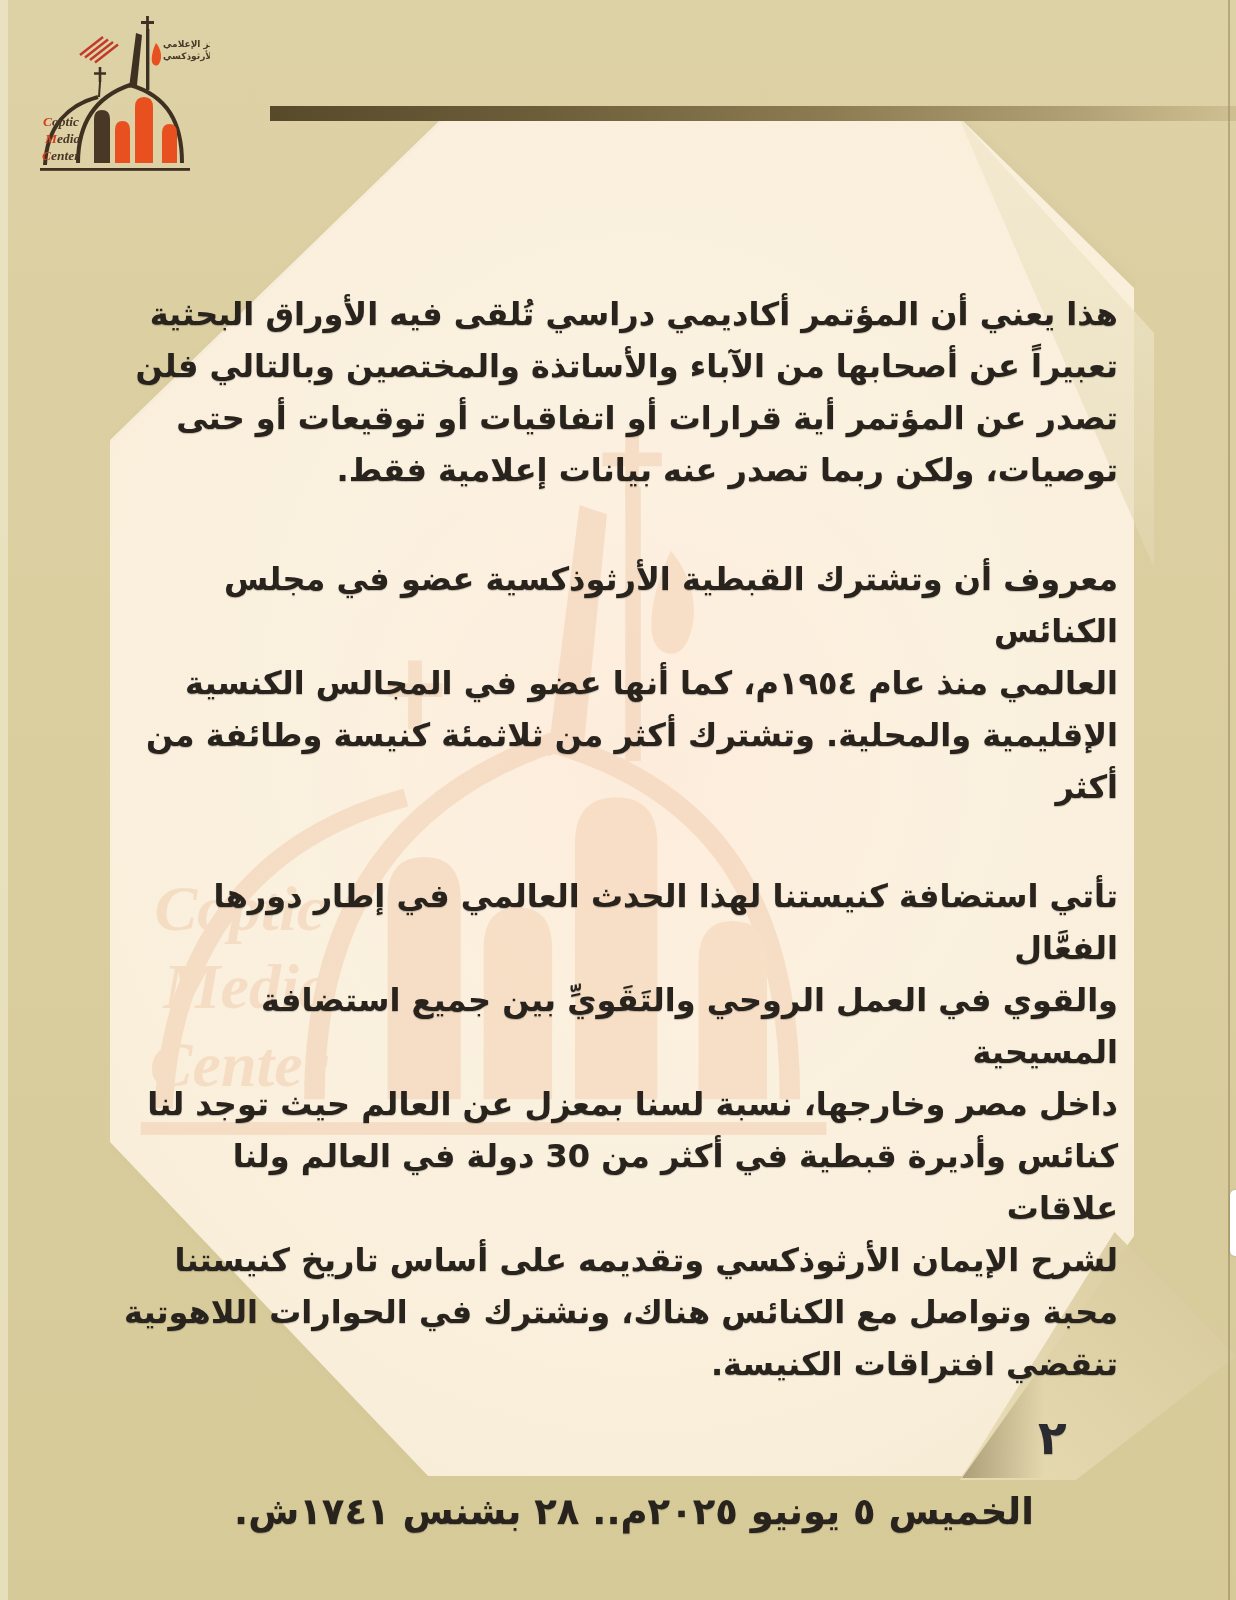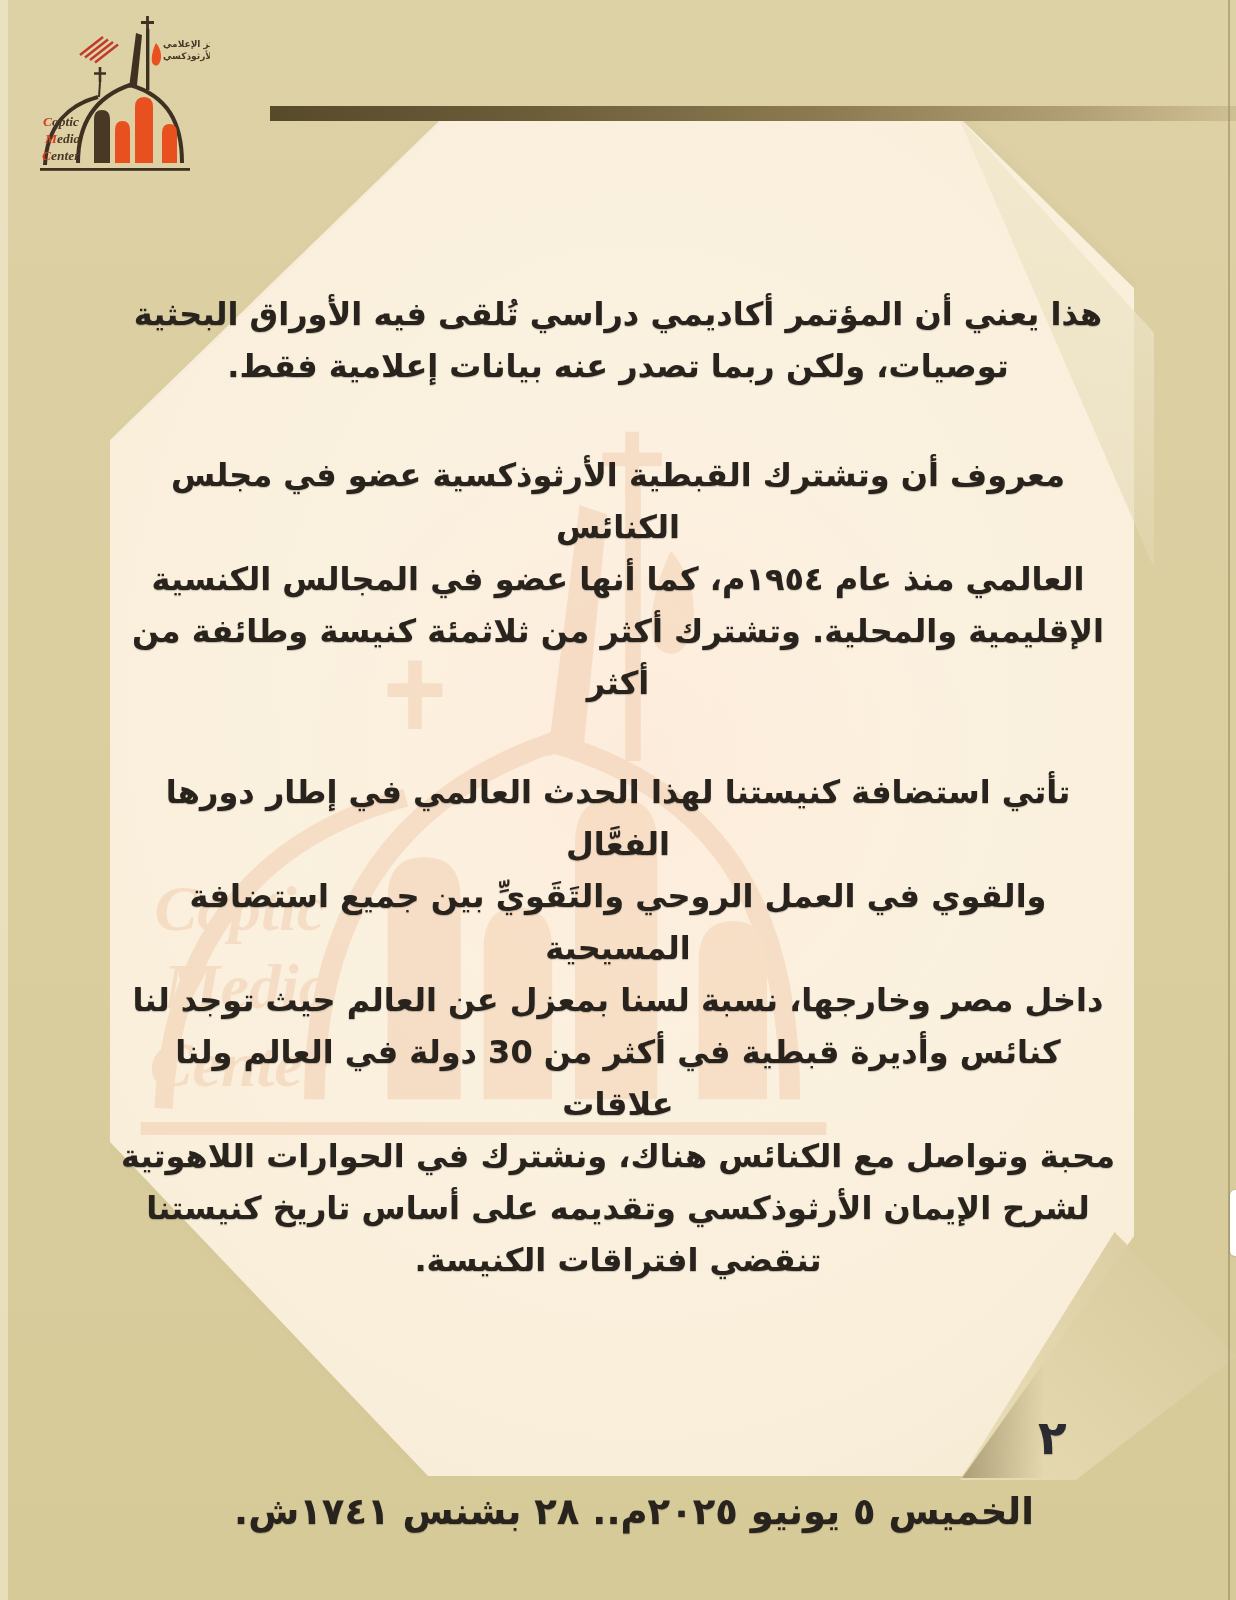--- a/index.html
+++ b/index.html
@@ -41,21 +41,21 @@
   
   .left-strip{position:absolute;left:0;top:0;width:8px;height:100%;background:rgba(248,242,220,.5);}
   .right-line{position:absolute;right:6px;top:0;width:2px;height:100%;background:rgba(150,134,92,.55);}
   .scroll-thumb{position:absolute;right:-4px;top:1190px;width:10px;height:66px;border-radius:6px;
             background:#ffffff;box-shadow:0 0 2px rgba(0,0,0,.25);}
   
   .logo{position:absolute;left:30px;top:8px;width:180px;height:195px;}
   
   .content{position:absolute;left:118px;top:288px;width:1000px;}
   .para{margin:0 0 57px 0;}
-  .tline{direction:rtl;text-align:center;font-weight:700;font-size:32px;line-height:52px;
+  .tline{direction:rtl;text-align:right;font-weight:700;font-size:32px;line-height:52px;
          color:#28231d;text-shadow:0 1px 1px rgba(70,58,45,.3);}
   .pagenum{position:absolute;left:1038px;top:1410px;font-size:47px;font-weight:700;
          color:#2c2a31;direction:rtl;text-shadow:0 1px 1px rgba(70,58,45,.3);}
   .dateline{position:absolute;left:16px;top:1490px;width:100%;text-align:center;direction:rtl;
          font-size:37px;font-weight:700;color:#28231d;text-shadow:0 1px 1px rgba(70,58,45,.3);}
 </style>
 </head>
 <body>
 
 <div class="canvas">
@@ -132,34 +132,36 @@
     <g font-family="'Liberation Serif','DejaVu Serif',serif" font-weight="bold" font-style="italic" font-size="13.5" fill="#4a3827">
       <text x="13" y="118"><tspan fill="#d4401f">C</tspan><tspan>optic</tspan></text>
       <text x="15" y="135"><tspan fill="#d4401f">M</tspan><tspan>edia</tspan></text>
       <text x="12" y="152"><tspan fill="#d4401f">C</tspan><tspan>enter</tspan></text>
     </g>
   </svg>
 
   <div class="content">
     <div class="para">
       <div class="tline">هذا يعني أن المؤتمر أكاديمي دراسي تُلقى فيه الأوراق البحثية</div>
+      <div class="tline">تعبيراً عن أصحابها من الآباء والأساتذة والمختصين وبالتالي فلن</div>
+      <div class="tline">تصدر عن المؤتمر أية قرارات أو اتفاقيات أو توقيعات أو حتى</div>
       <div class="tline">توصيات، ولكن ربما تصدر عنه بيانات إعلامية فقط.</div>
     </div>
     <div class="para">
       <div class="tline">معروف أن وتشترك القبطية الأرثوذكسية عضو في مجلس الكنائس</div>
       <div class="tline">العالمي منذ عام ١٩٥٤م، كما أنها عضو في المجالس الكنسية</div>
       <div class="tline">الإقليمية والمحلية. وتشترك أكثر من ثلاثمئة كنيسة وطائفة من أكثر</div>
     </div>
     <div class="para">
       <div class="tline">تأتي استضافة كنيستنا لهذا الحدث العالمي في إطار دورها الفعَّال</div>
       <div class="tline">والقوي في العمل الروحي والتَقَويِّ بين جميع استضافة المسيحية</div>
       <div class="tline">داخل مصر وخارجها، نسبة لسنا بمعزل عن العالم حيث توجد لنا</div>
       <div class="tline">كنائس وأديرة قبطية في أكثر من 30 دولة في العالم ولنا علاقات</div>
+      <div class="tline">لشرح الإيمان الأرثوذكسي وتقديمه على أساس تاريخ كنيستنا</div>
       <div class="tline">محبة وتواصل مع الكنائس هناك، ونشترك في الحوارات اللاهوتية</div>
-      <div class="tline">لشرح الإيمان الأرثوذكسي وتقديمه على أساس تاريخ كنيستنا</div>
       <div class="tline">تنقضي افتراقات الكنيسة.</div>
     </div>
   </div>
 
   <div class="pagenum">٢</div>
 
   <div class="dateline">الخميس ٥ يونيو ٢٠٢٥م.. ٢٨ بشنس ١٧٤١ش.</div>
 
   <div class="scroll-thumb"></div>
 

